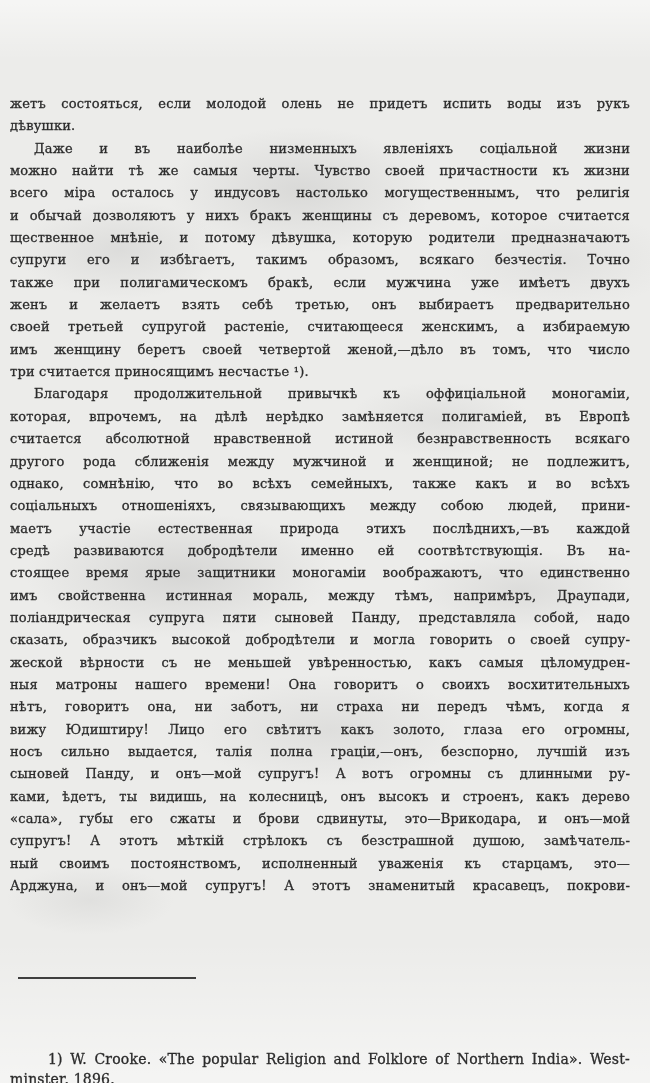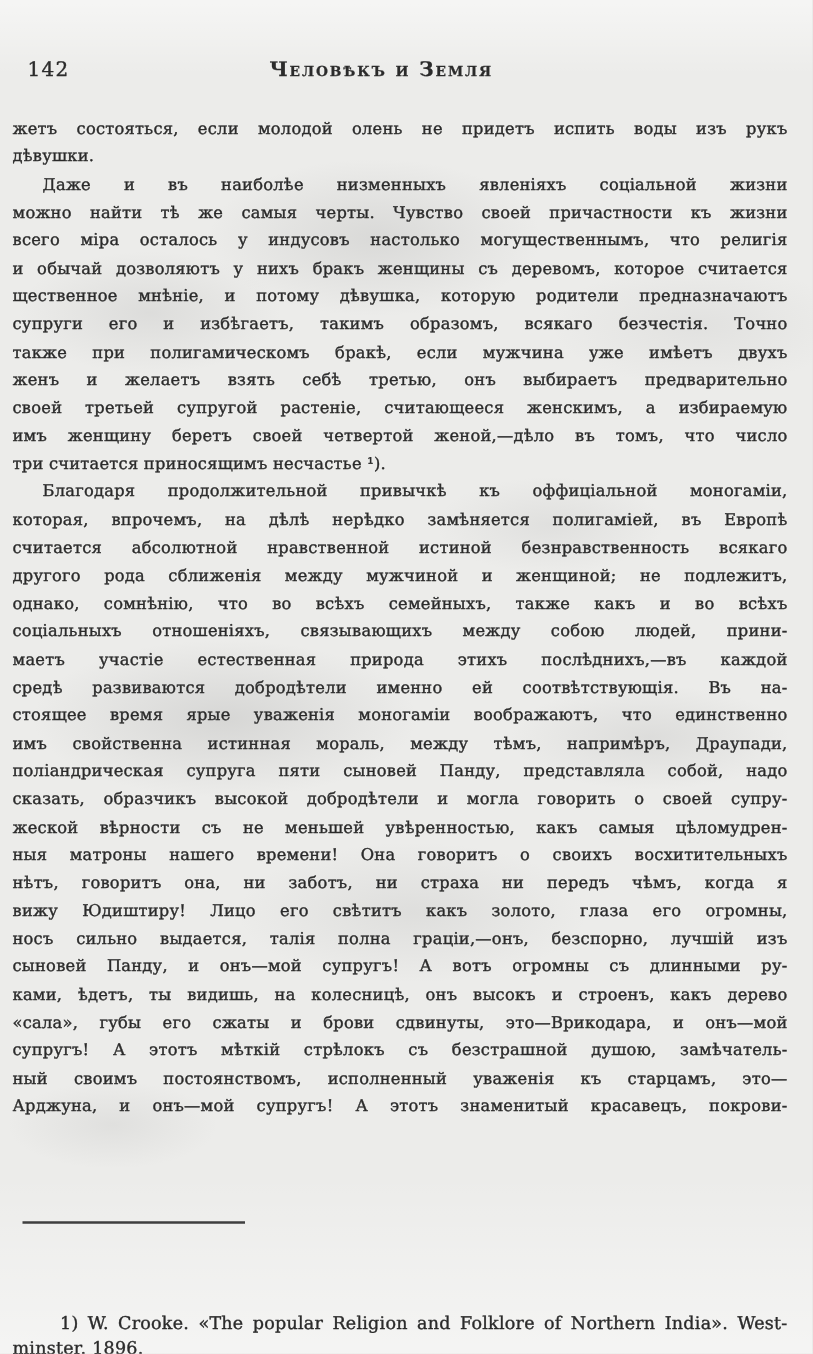--- a/index.html
+++ b/index.html
@@ -60,24 +60,20 @@
   .footnote{position:absolute;z-index:1;left:10px;top:1002px;width:620px;margin-top:48px;}
   .footnote .line{font-size:14px;line-height:19.5px;height:19.5px;}
   .footnote .line.indent{text-indent:38px;}
 </style>
 </head>
 <body>
 
 <div class="page">
   <div class="texture"></div>
 
-  <header class="header">
-    <span class="pageno">142</span>
-    <span class="running-title">Человѣкъ и Земля</span>
-  </header>
 
   <main class="textblock">
       <div class="line">жетъ состояться, если молодой олень не придетъ испить воды изъ рукъ</div>
       <div class="line endline">дѣвушки.</div>
       <div class="line indent">Даже и въ наиболѣе низменныхъ явленіяхъ соціальной жизни</div>
       <div class="line">можно найти тѣ же самыя черты. Чувство своей причастности къ жизни</div>
       <div class="line">всего міра осталось у индусовъ настолько могущественнымъ, что религія</div>
       <div class="line">и обычай дозволяютъ у нихъ бракъ женщины съ деревомъ, которое считается</div>
       <div class="line">щественное мнѣніе, и потому дѣвушка, которую родители предназначаютъ</div>
       <div class="line">супруги его и избѣгаетъ, такимъ образомъ, всякаго безчестія. Точно</div>
@@ -87,21 +83,21 @@
       <div class="line">имъ женщину беретъ своей четвертой женой,—дѣло въ томъ, что число</div>
       <div class="line endline">три считается приносящимъ несчастье ¹).</div>
       <div class="line indent">Благодаря продолжительной привычкѣ къ оффиціальной моногаміи,</div>
       <div class="line">которая, впрочемъ, на дѣлѣ нерѣдко замѣняется полигаміей, въ Европѣ</div>
       <div class="line">считается абсолютной нравственной истиной безнравственность всякаго</div>
       <div class="line">другого рода сближенія между мужчиной и женщиной; не подлежитъ,</div>
       <div class="line">однако, сомнѣнію, что во всѣхъ семейныхъ, также какъ и во всѣхъ</div>
       <div class="line">соціальныхъ отношеніяхъ, связывающихъ между собою людей, прини-</div>
       <div class="line">маетъ участіе естественная природа этихъ послѣднихъ,—въ каждой</div>
       <div class="line">средѣ развиваются добродѣтели именно ей соотвѣтствующія. Въ на-</div>
-      <div class="line">стоящее время ярые уваженія моногаміи воображаютъ, что единственно</div>
+      <div class="line">стоящее время ярые защитники моногаміи воображаютъ, что единственно</div>
       <div class="line">имъ свойственна истинная мораль, между тѣмъ, напримѣръ, Драупади,</div>
       <div class="line">поліандрическая супруга пяти сыновей Панду, представляла собой, надо</div>
       <div class="line">сказать, образчикъ высокой добродѣтели и могла говорить о своей супру-</div>
       <div class="line">жеской вѣрности съ не меньшей увѣренностью, какъ самыя цѣломудрен-</div>
       <div class="line">ныя матроны нашего времени! Она говоритъ о своихъ восхитительныхъ</div>
       <div class="line">нѣтъ, говоритъ она, ни заботъ, ни страха ни передъ чѣмъ, когда я</div>
       <div class="line">вижу Юдиштиру! Лицо его свѣтитъ какъ золото, глаза его огромны,</div>
       <div class="line">носъ сильно выдается, талія полна граціи,—онъ, безспорно, лучшій изъ</div>
       <div class="line">сыновей Панду, и онъ—мой супругъ! А вотъ огромны съ длинными ру-</div>
       <div class="line">ками, ѣдетъ, ты видишь, на колесницѣ, онъ высокъ и строенъ, какъ дерево</div>

